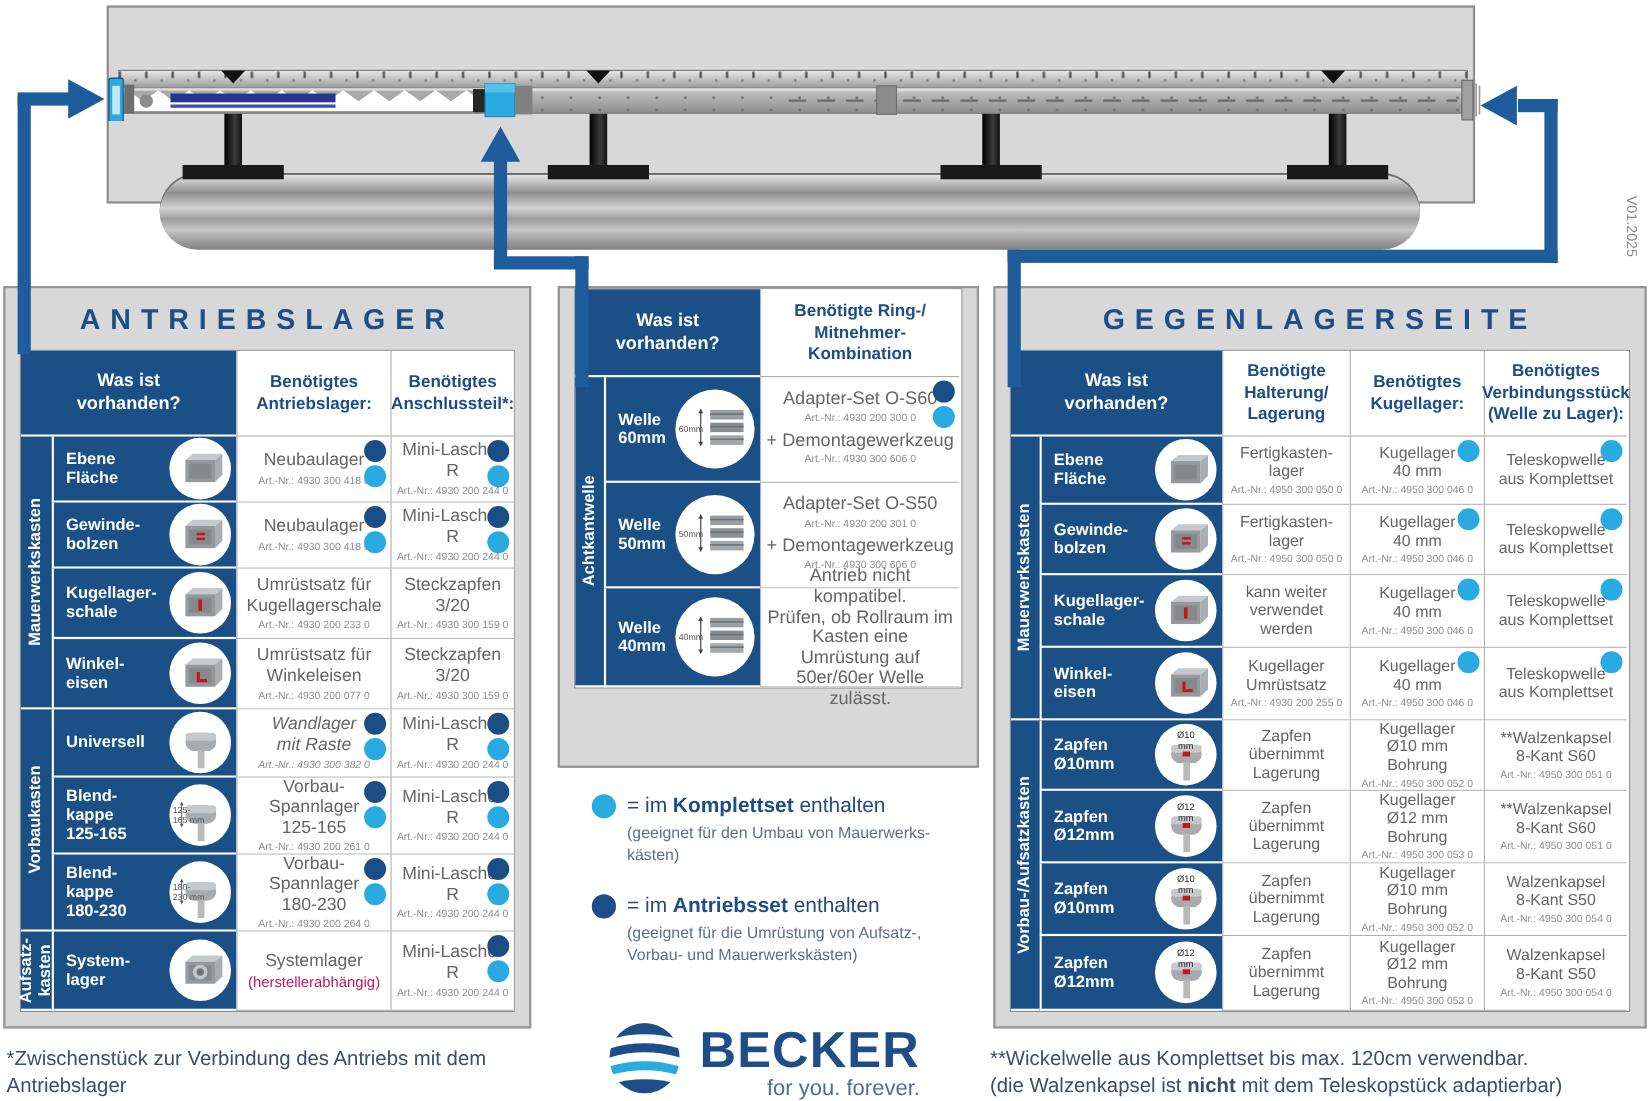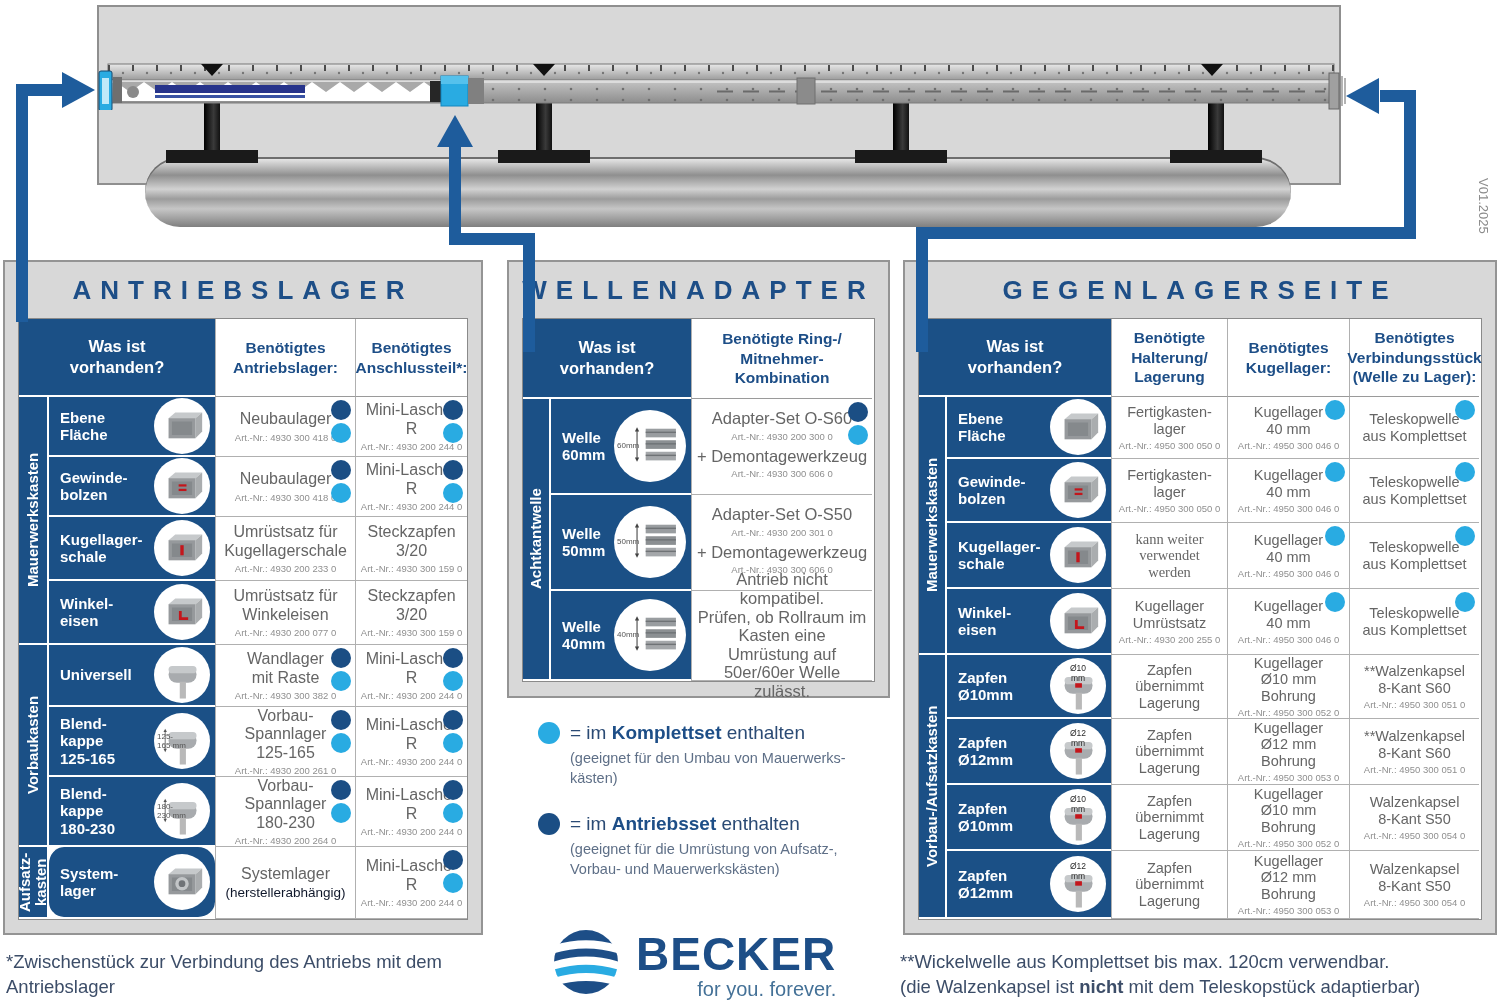--- a/index.html
+++ b/index.html
@@ -34,21 +34,21 @@
   .group-cell .vtext{position:absolute;inset:0;display:flex;align-items:center;justify-content:center;writing-mode:vertical-rl;transform:rotate(180deg);color:#fff;font-weight:bold;font-size:15px;text-align:center;line-height:1.1;white-space:pre-line;}
   .label-cell{background:#1b5086;color:#fff;font-weight:bold;border-left:2px solid #fff;border-bottom:2px solid #fff;display:flex;align-items:center;justify-content:space-between;padding:0 5px 0 11px;font-size:15px;line-height:1.15;white-space:pre-line;}
   .icon-circle{position:relative;flex:none;width:56px;height:56px;border-radius:50%;background:#fff;overflow:hidden;}
   .t-wellenadapter .icon-circle{width:72px;height:72px;}
   .icon-circle svg{position:absolute;inset:0;width:100%;height:100%;}
   .tiny{position:absolute;font-size:8px;color:#555;line-height:1.15;white-space:pre-line;font-weight:normal;}
   .tiny-left{left:3px;top:50%;transform:translateY(-50%);text-align:left;}
   .tiny-top{top:6px;left:50%;transform:translateX(-50%);color:#2b2b2b;font-size:8.5px;text-align:center;}
   .cell{position:relative;background:#fff;border-left:1px solid #b0b0b0;border-bottom:1px solid #b0b0b0;display:flex;flex-direction:column;align-items:center;justify-content:center;text-align:center;padding:3px 4px;box-sizing:border-box;}
   .main-line{color:#656565;font-size:16px;line-height:1.13;white-space:pre-line;}
-  .sub-line{color:#0f172a;font-size:13.5px;margin-top:2px;}
+  .sub-line{color:#be185d;font-size:13.5px;margin-top:2px;}
   .art-line{color:#8f8f8f;font-size:9.5px;margin-top:3px;white-space:nowrap;}
   .t-gegenlagerseite .main-line{font-size:14.5px;}
   .t-wellenadapter .main-line{font-size:16.5px;}
   .t-wellenadapter .art-line{margin-bottom:5px;}
   .dot{position:absolute;width:20px;height:20px;border-radius:50%;}
   .dot-dark{background:#1b4e84;}
   .dot-light{background:#29abe2;}
   .dot.p0{top:3px;right:4px;}
   .dot.p1{top:26px;right:4px;}
 
@@ -246,21 +246,21 @@
         </div>
         <div class="cell" style="grid-area: 5 / 4;">
           <div class="main-line">Steckzapfen 3/20</div>
           <div class="art-line">Art.-Nr.: 4930 300 159 0</div>
         </div>
         <div class="label-cell" style="grid-area: 6 / 2;"><span class="label-text">Universell</span><span class="icon-circle"><svg viewBox="0 0 100 100">
               <rect x="26" y="34" width="50" height="30" rx="15" fill="#a8abae"></rect>
               <rect x="26" y="34" width="50" height="13" rx="6.5" fill="#c6c9cb"></rect>
               <rect x="46" y="62" width="11" height="30" fill="#b9b9b9"></rect>
             </svg></span></div>
-        <div class="cell" style="grid-area: 6 / 3;">
+        <div class="cell" style="grid-area: 6 / 3; font-style: italic;">
           <div class="main-line">Wandlager
 mit Raste</div>
           <div class="art-line">Art.-Nr.: 4930 300 382 0</div>
           <span class="dot dot-dark p0"></span>
           <span class="dot dot-light p1"></span>
         </div>
         <div class="cell" style="grid-area: 6 / 4;">
           <div class="main-line">Mini-Lasche-R</div>
           <div class="art-line">Art.-Nr.: 4930 200 244 0</div>
           <span class="dot dot-dark p0"></span>
@@ -309,21 +309,21 @@
           <div class="art-line">Art.-Nr.: 4930 200 264 0</div>
           <span class="dot dot-dark p0"></span>
           <span class="dot dot-light p1"></span>
         </div>
         <div class="cell" style="grid-area: 8 / 4;">
           <div class="main-line">Mini-Lasche-R</div>
           <div class="art-line">Art.-Nr.: 4930 200 244 0</div>
           <span class="dot dot-dark p0"></span>
           <span class="dot dot-light p1"></span>
         </div>
-        <div class="label-cell" style="grid-area: 9 / 2; border-radius: 17px;"><span class="label-text">System-
+        <div class="label-cell" style="grid-area: 9 / 2;"><span class="label-text">System-
 lager</span><span class="icon-circle"><svg viewBox="0 0 100 100">
               <polygon points="26,36 74,36 86,26 38,26" fill="#c6c9cb"></polygon>
               <polygon points="74,36 86,26 86,60 74,72" fill="#aaadaf"></polygon>
               <rect x="26" y="36" width="48" height="36" fill="#96999c"></rect>
               <rect x="32" y="42" width="36" height="24" fill="#85898c"></rect>
               <circle cx="50" cy="53" r="12" fill="#c2c5c7"></circle>
               <circle cx="50" cy="53" r="6" fill="#6f7377"></circle>
             </svg></span></div>
         <div class="cell" style="grid-area: 9 / 3;">
           <div class="main-line">Systemlager</div>
@@ -331,21 +331,20 @@
         </div>
         <div class="cell" style="grid-area: 9 / 4;">
           <div class="main-line">Mini-Lasche-R</div>
           <div class="art-line">Art.-Nr.: 4930 200 244 0</div>
           <span class="dot dot-dark p0"></span>
           <span class="dot dot-light p1"></span>
         </div>
       </div>
     </div>
   <div class="panel t-wellenadapter" id="panel-1" style="left:507px;top:260px;width:383px;height:438px">
-      <div class="panel-title">WELLENADAPTER</div>
       <div class="ctable" style="grid-template-columns: 26px 142px 181px; grid-template-rows: 80px 96px 96px 90px;">
         <div class="hdr-blue" style="grid-row: 1;">Was ist
 vorhanden?</div>
         <div class="hdr-white" style="grid-area: 1 / 3;">Benötigte Ring-/
 Mitnehmer-Kombination</div>
         <div class="group-cell" style="grid-area: 2 / 1 / span 3;">
           <span class="vtext">Achtkantwelle</span>
         </div>
         <div class="label-cell" style="grid-area: 2 / 2;"><span class="label-text">Welle
 60mm</span><span class="icon-circle"><svg viewBox="0 0 100 100">
@@ -473,21 +472,21 @@
           <span class="dot dot-light p0"></span>
         </div>
         <div class="label-cell" style="grid-area: 4 / 2;"><span class="label-text">Kugellager-
 schale</span><span class="icon-circle"><svg viewBox="0 0 100 100">
               <polygon points="26,36 74,36 86,26 38,26" fill="#c6c9cb"></polygon>
               <polygon points="74,36 86,26 86,60 74,72" fill="#aaadaf"></polygon>
               <rect x="26" y="36" width="48" height="36" fill="#96999c"></rect>
               <rect x="32" y="42" width="36" height="24" fill="#85898c"></rect>
               <rect x="47" y="45" width="6" height="18" fill="#c4161c"></rect>
             </svg></span></div>
-        <div class="cell" style="grid-area: 4 / 3; font-family: Liberation Serif, serif;">
+        <div class="cell" style="grid-area: 4 / 3;">
           <div class="main-line">kann weiter
 verwendet
 werden</div>
         </div>
         <div class="cell" style="grid-area: 4 / 4;">
           <div class="main-line">Kugellager
 40 mm</div>
           <div class="art-line">Art.-Nr.: 4950 300 046 0</div>
           <span class="dot dot-light p0"></span>
         </div>

